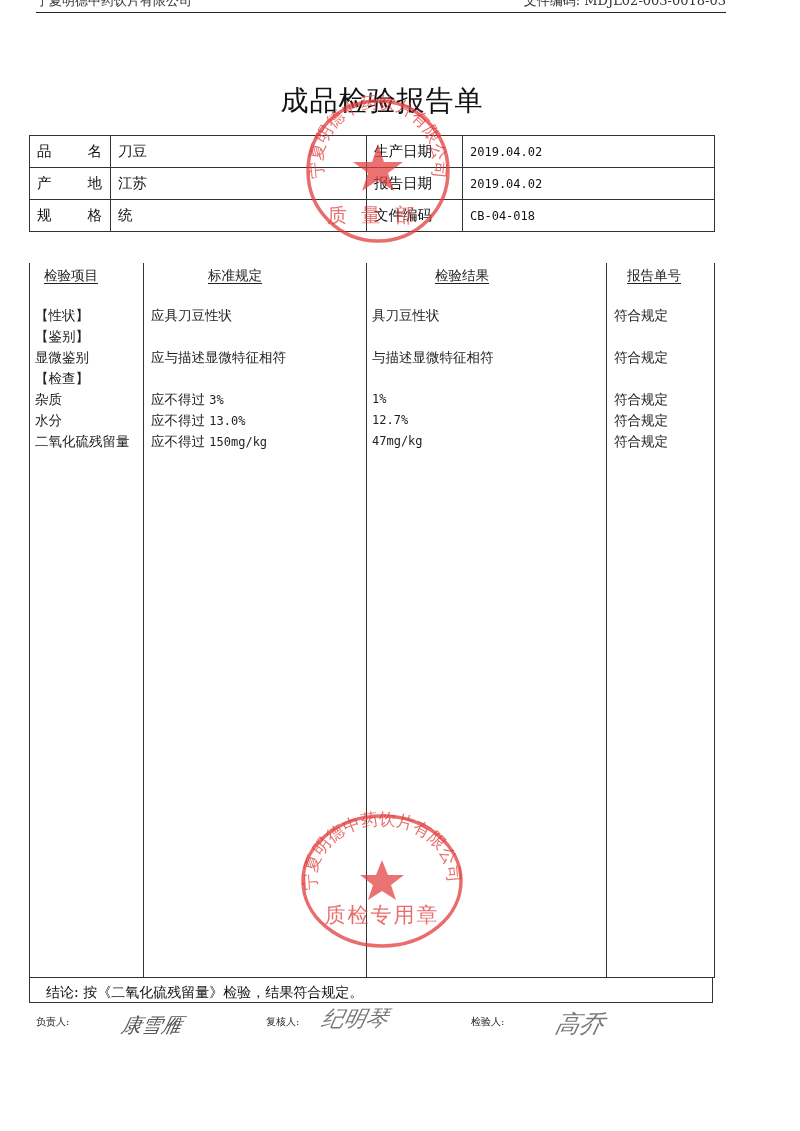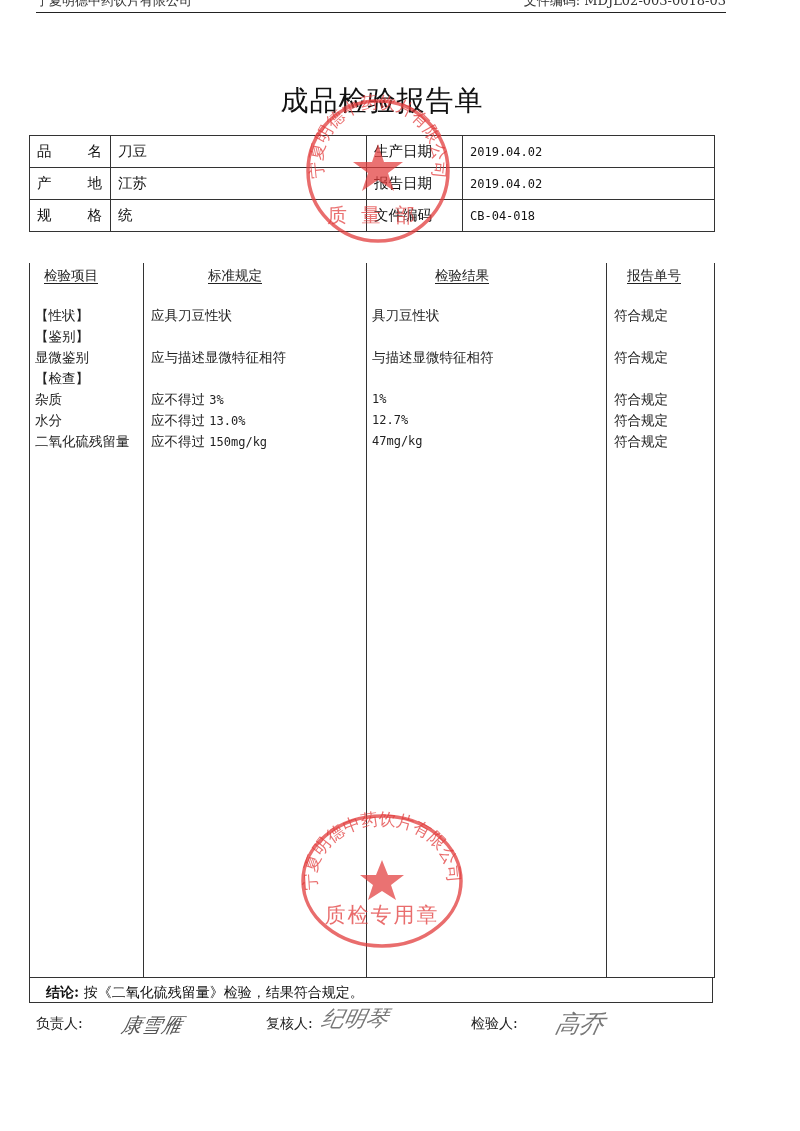--- a/index.html
+++ b/index.html
@@ -47,23 +47,23 @@
     text-underline-offset: 3px; color:#222;
   }
   .row-text { position: absolute; font-size: 13.5px; line-height: 21px; white-space: nowrap; color:#222; }
   .mono { font-family: "DejaVu Sans Mono", "Liberation Mono", monospace; font-size: 12px; }
 
   .conclusion-row {
     position: absolute; left: 29px; top: 977px; width: 684px; height: 26px;
     border: 1px solid #333; border-top: 1px solid #333;
     font-size: 14px; line-height: 28px; padding-left: 16px; box-sizing: border-box;
   }
-  .conclusion-row .c-label { font-weight: bold; }
-
-  .sign-row { position: absolute; top: 1015px; font-size: 14px; color:#222; }
+  .conclusion-row .c-label { font-weight: normal; }
+
+  .sign-row { position: absolute; top: 1015px; font-size: 10px; color:#222; }
   .signature {
     position: absolute; font-family: "DejaVu Serif", serif; font-style: italic;
     font-size: 20px; color: #555; transform: skewX(-12deg);
   }
 
   .stamp {
     position: absolute; pointer-events: none; color: rgba(226,60,60,0.78);
   }
   .stamp svg { overflow: visible; }
 </style>

